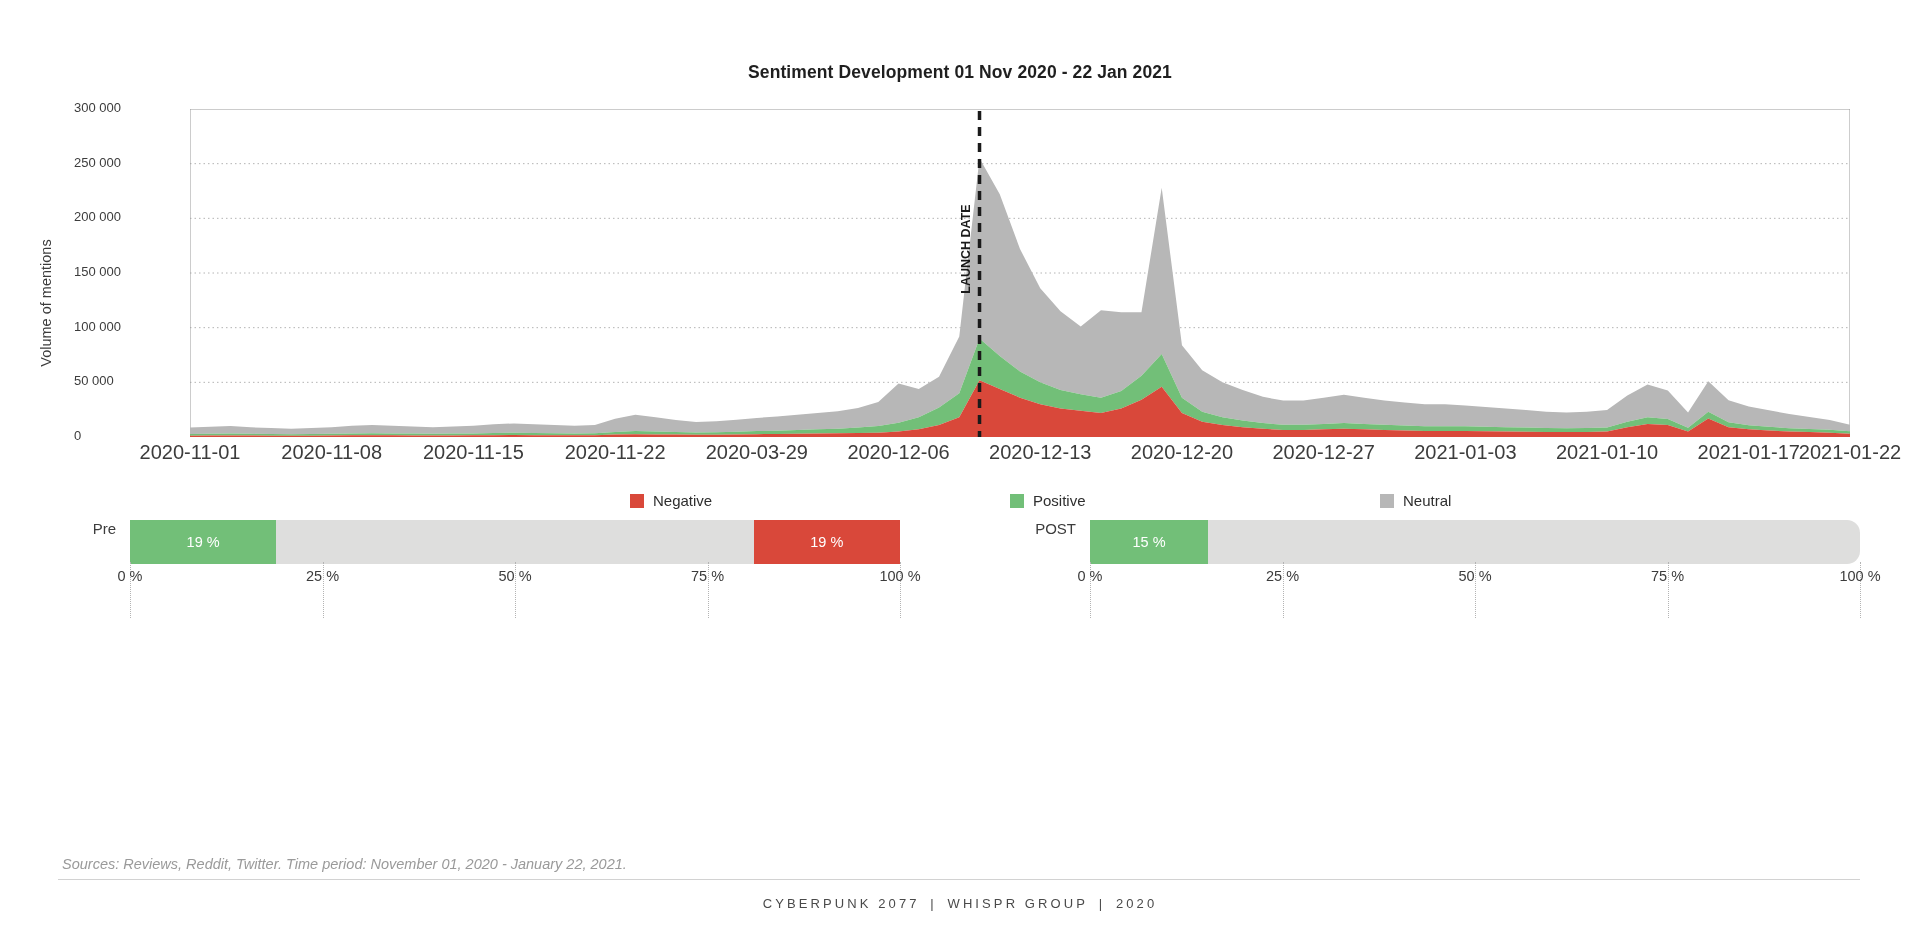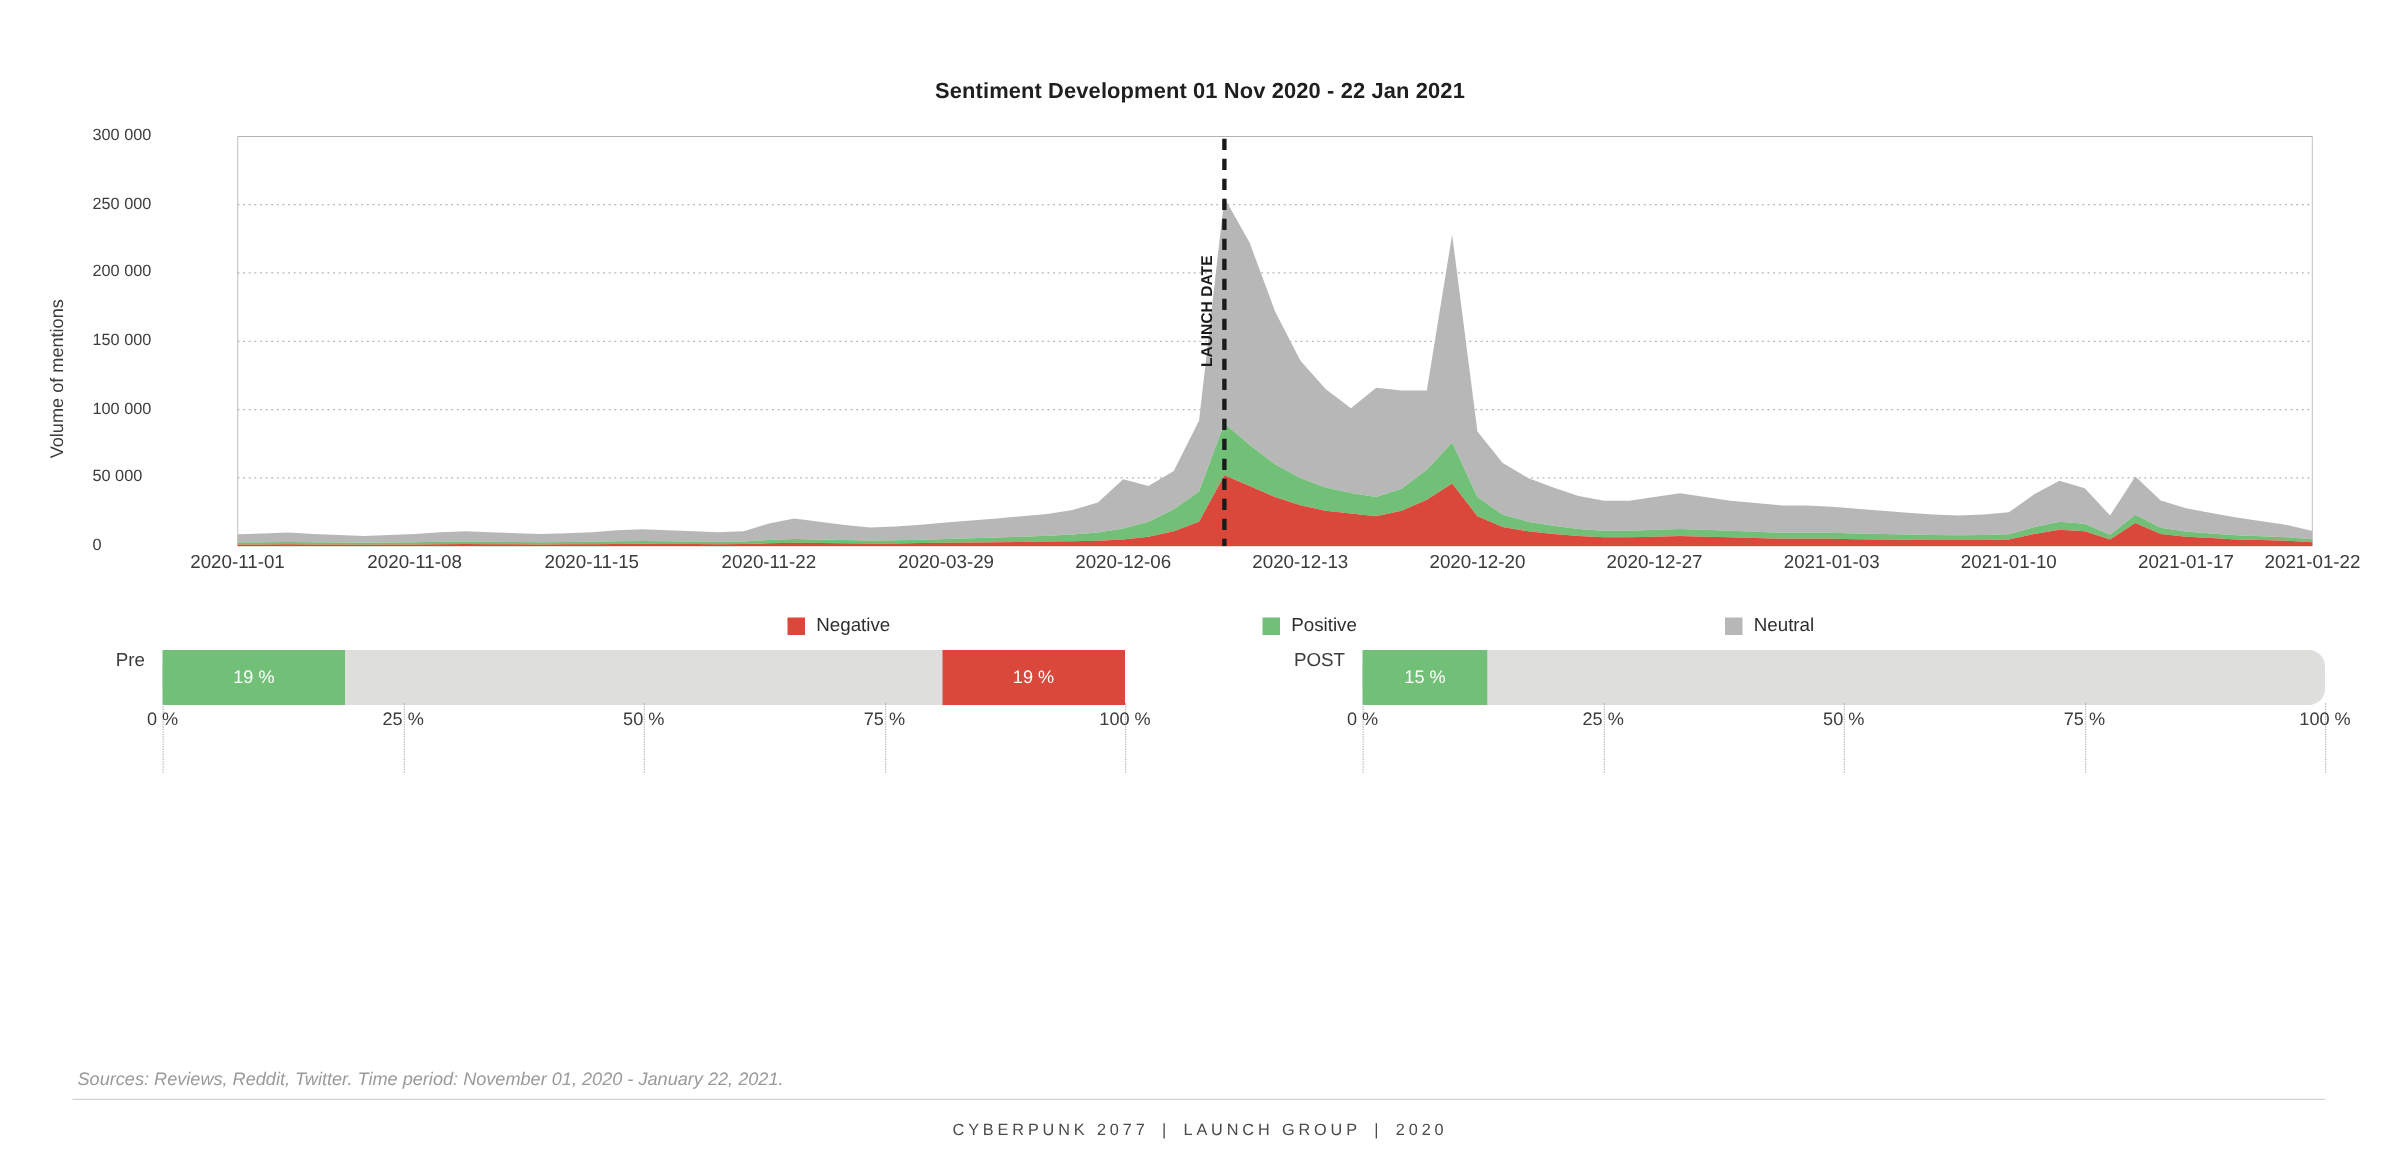--- a/index.html
+++ b/index.html
@@ -71,21 +71,21 @@
     top: 14px;
     width: 1660px;
     height: 328px;
   }
   #plot-area svg {
     display: block;
   }
   .x-tick-label {
     position: absolute;
     top: 346px;
-    font-size: 15px;
+    font-size: 20px;
     color: #3c3c3c;
     white-space: nowrap;
     transform: translateX(-50%);
   }
 
   
   #legend {
     position: absolute;
     left: 190px;
     top: 492px;
@@ -283,21 +283,21 @@
       <div class="pct-tick" style="left: 577.5px;">75 %</div>
       <div class="pct-gridline" style="left: 770px;"></div>
       <div class="pct-tick" style="left: 770px;">100 %</div>
     </div>
 </div>
 
 <div class="pct-panel" id="post-panel" style="left:1020px; width:840px;">
   <div class="pct-row">
     <div class="pct-label">POST</div>
     <div class="pct-track" id="post-track" style="width: 770px;">
-        <div class="pct-seg " style="background: rgb(114, 191, 120); width: 100px;">15 %</div>
+        <div class="pct-seg " style="background: rgb(114, 191, 120); width: 118px;">15 %</div>
         <div class="pct-seg neutral-seg" style="background: rgb(222, 222, 221); width: 469.7px;"></div>
       </div>
   </div>
   <div class="pct-axis" id="post-axis" style="left: 70px; width: 770px;">
       <div class="pct-gridline" style="left: 0px;"></div>
       <div class="pct-tick" style="left: 0px;">0 %</div>
       <div class="pct-gridline" style="left: 192.5px;"></div>
       <div class="pct-tick" style="left: 192.5px;">25 %</div>
       <div class="pct-gridline" style="left: 385px;"></div>
       <div class="pct-tick" style="left: 385px;">50 %</div>
@@ -307,16 +307,16 @@
       <div class="pct-tick" style="left: 770px;">100 %</div>
     </div>
 </div>
 
 <div id="sources-note">Sources: Reviews, Reddit, Twitter. Time period: November 01, 2020 - January 22, 2021.</div>
 <div id="sources-rule"></div>
 
 <div id="brand-footer">
   <span>CYBERPUNK 2077</span>
   <span>|</span>
-  <span>LAUNCH GROUP</span>
+  <span>WHISPR GROUP</span>
   <span>|</span>
   <span>2020</span>
 </div>
 
 </body></html>

